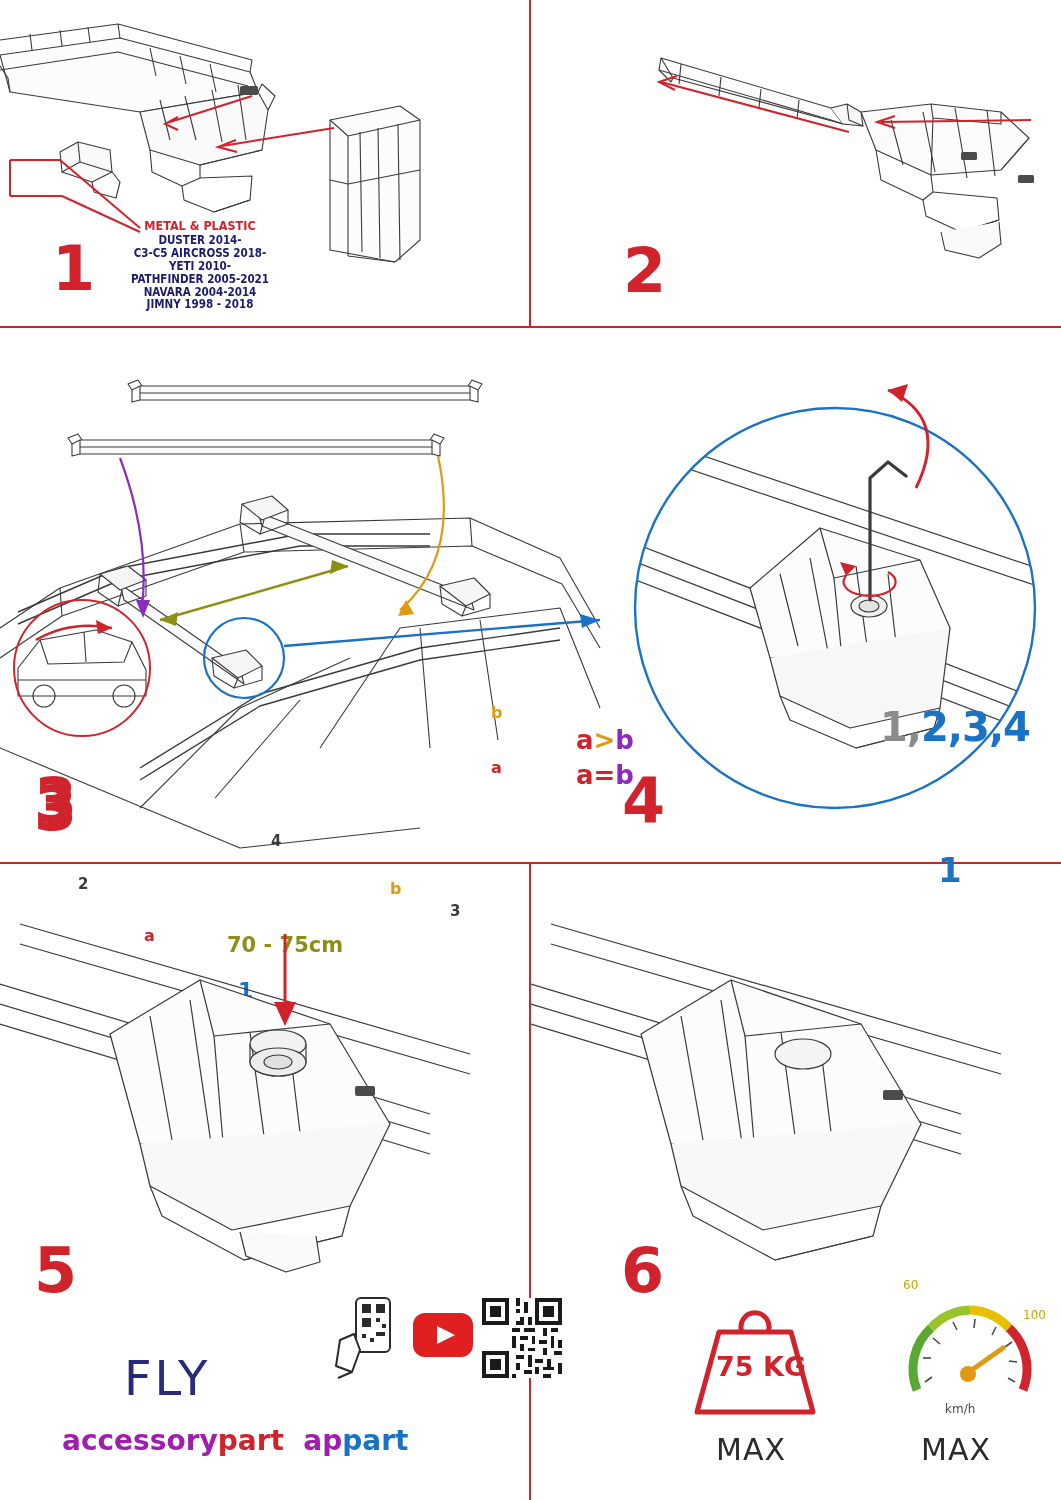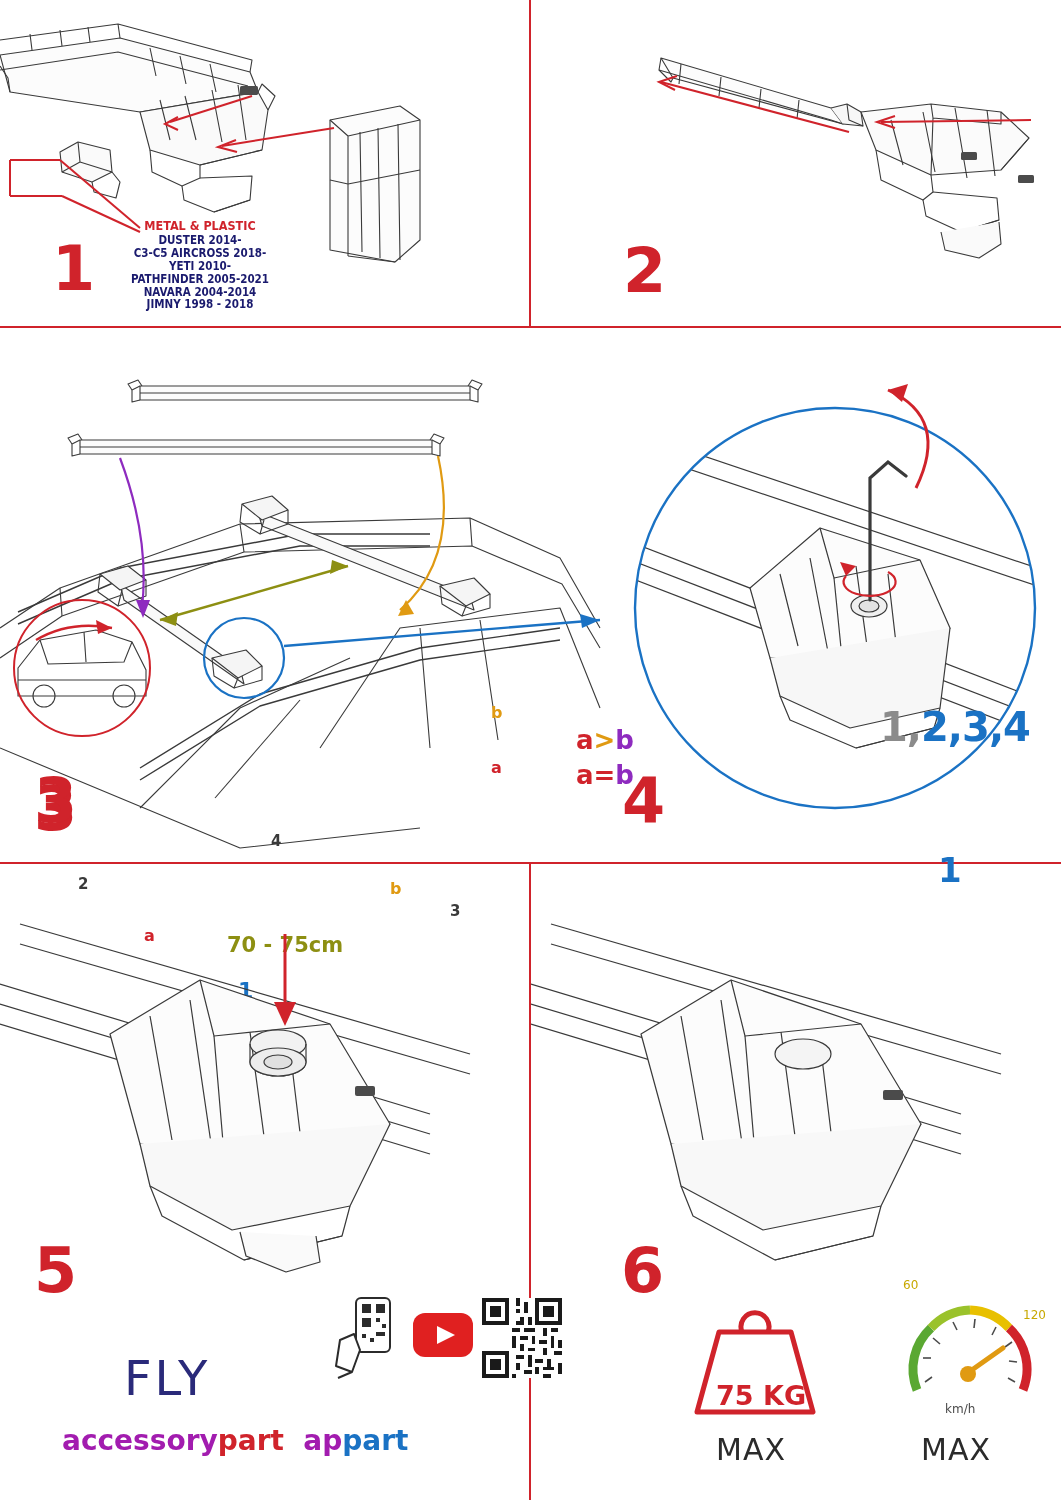--- a/index.html
+++ b/index.html
@@ -589,21 +589,21 @@
           <rect x="352" y="226" width="20" height="10" rx="2" fill="#4b4b4b"></rect>
         </g>
     </svg>
 
     <div class="step-num" style="left:90px; top:376px;">6</div>
 
     <svg style="position:absolute; left:154px; top:426px;" width="140" height="130" viewBox="0 0 140 130">
       <path d="M34 42 L106 42 L128 122 L12 122 Z" fill="#fff" stroke="#d0232b" stroke-width="5" stroke-linejoin="round"></path>
       <path d="M57 42 A14 14 0 1 1 83 42" fill="none" stroke="#d0232b" stroke-width="5"></path>
     </svg>
-    <div class="weight-text" style="left:185px; top:516px;">75 KG</div>
+    <div class="weight-text" style="left:185px; top:487px;">75 KG</div>
     <div class="max-label" style="left:185px; top:568px;">MAX</div>
 
     <svg style="position:absolute; left:364px; top:422px;" width="150" height="140" viewBox="0 0 150 140">
       <g fill="none" stroke-width="9" stroke-linecap="butt">
         <path d="M22 104 A56 56 0 0 1 36 42" stroke="#5aa832"></path>
         <path d="M36 42 A56 56 0 0 1 75 24" stroke="#9ac22b"></path>
         <path d="M75 24 A56 56 0 0 1 114 42" stroke="#e8c000"></path>
         <path d="M114 42 A56 56 0 0 1 128 104" stroke="#d0232b"></path>
       </g>
       <g stroke="#4a4a4a" stroke-width="1.6">
@@ -616,18 +616,18 @@
         <path d="M117 56 L110 61"></path>
           <path d="M122 76 L114 75"></path>
           <path d="M120 96 L113 92"></path>
       </g>
       <g stroke="#e09a12" stroke-width="5" stroke-linecap="round" fill="none">
         <path d="M74 86 L108 62"></path>
       </g>
       <circle cx="73" cy="88" r="8" fill="#e09a12"></circle>
     </svg>
     <div class="gauge-tick" style="left:372px; top:414px;">60</div>
-    <div class="gauge-tick" style="left:492px; top:444px;">120</div>
+    <div class="gauge-tick" style="left:492px; top:444px;">100</div>
     <div class="kmh" style="left:414px; top:538px;">km/h</div>
     <div class="max-label" style="left:390px; top:568px;">MAX</div>
   </div>
 
 </div>
 
 </body></html>

